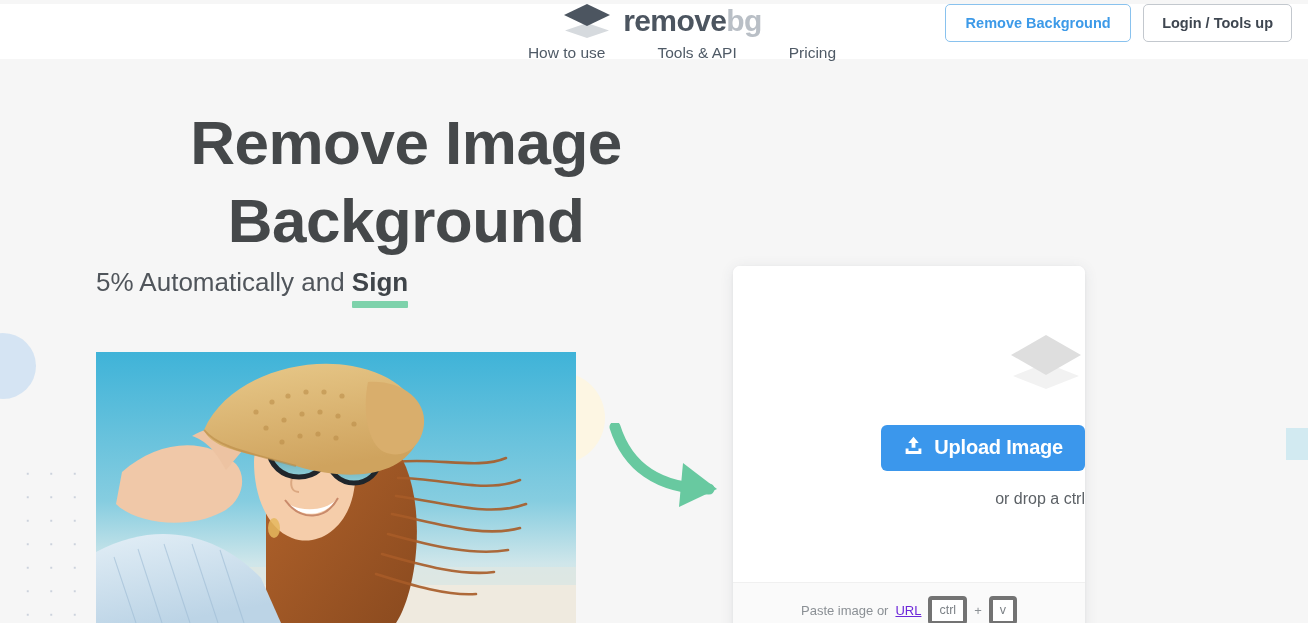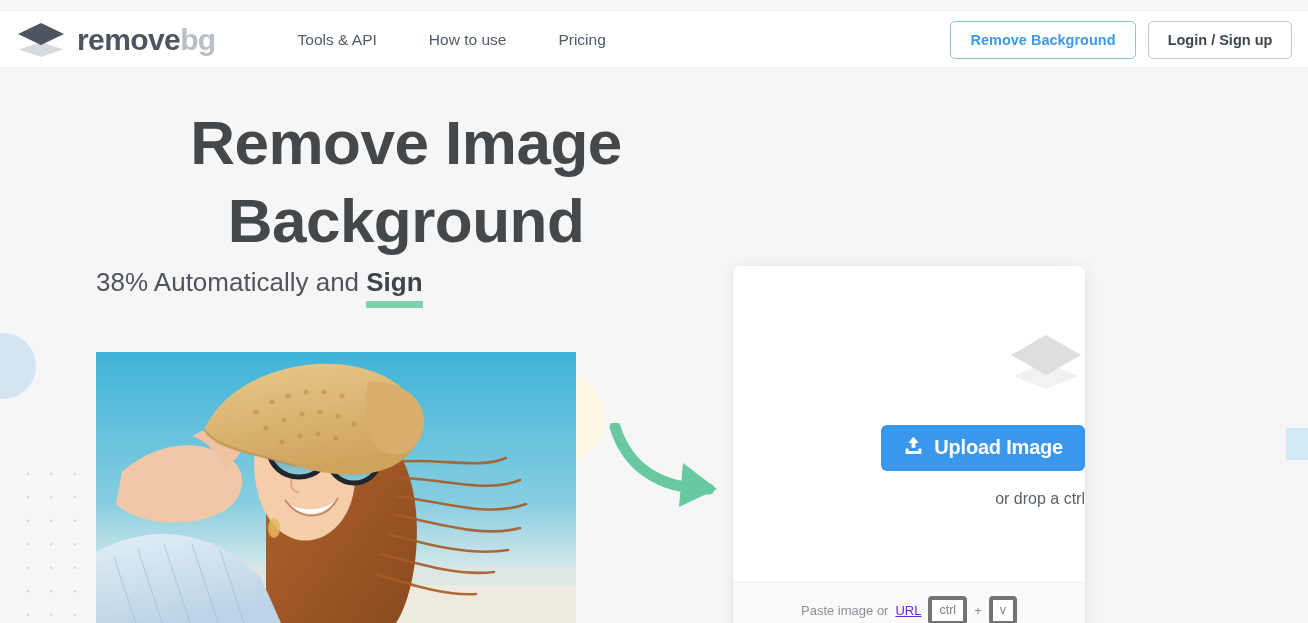--- a/index.html
+++ b/index.html
@@ -13,27 +13,28 @@
   body {
     font-family: "Liberation Sans", sans-serif;
     background: #f6f6f6;
     color: #4a4a4a;
     position: relative;
   }
 
   
   .header {
     position: absolute;
-    top: 12px; left: 0;
+    top: 4px; left: 0;
     width: 1308px;
     height: 55px;
     background: #ffffff;
     display: flex;
     align-items: center;
     z-index: 40;
+    flex-direction: column;
   }
 
   .brand {
     display: flex;
     align-items: center;
     margin-left: 16px;
     gap: 11px;
     cursor: pointer;
   }
   .brand-logo { width: 50px; height: 34px; display: block; }
@@ -273,45 +274,45 @@
         <polygon points="25,19 3,26.5 25,34 47,26.5" fill="#d6dade"></polygon>
         <polygon points="25,0 2,11 25,22 48,11" fill="#4c5560"></polygon>
       </svg>
     </span>
     <span class="brand-text">
       <span class="brand-remove">remove</span><span class="brand-bg">bg</span>
     </span>
   </div>
 
   <nav class="nav">
+    <a href="#">How to use</a>
     <a href="#">Tools &amp; API</a>
-    <a href="#">How to use</a>
     <a href="#">Pricing</a>
   </nav>
 
   <div class="header-actions">
     <div class="btn-outline btn-remove-bg">Remove Background</div>
-    <div class="btn-outline btn-login">Login / Sign up</div>
+    <div class="btn-outline btn-login">Login / Tools up</div>
   </div>
 </div>
 
 <div class="page">
 
   <div class="deco-circle-left"></div>
   <div class="deco-square-right"></div>
   <div class="deco-dots"></div>
   <div class="deco-cream-circle"></div>
 
   <h1 class="hero-title">
     <span>Remove Image</span><br>
     <span>Background</span>
   </h1>
 
   <div class="hero-sub">
-    <span>38% Automatically and </span><span class="free"><span>Sign</span><span class="underline"></span></span>
+    <span>5% Automatically and </span><span class="free"><span>Sign</span><span class="underline"></span></span>
   </div>
 
   <div class="hero-photo">
     <svg viewBox="0 0 480 271" xmlns="http://www.w3.org/2000/svg" aria-hidden="true">
       <defs>
         <linearGradient id="sky" x1="0" y1="0" x2="0" y2="1">
           <stop offset="0" stop-color="#3fb3d8"></stop>
           <stop offset="0.55" stop-color="#86cde0"></stop>
           <stop offset="0.78" stop-color="#cfe6ea"></stop>
           <stop offset="1" stop-color="#ecebe2"></stop>

